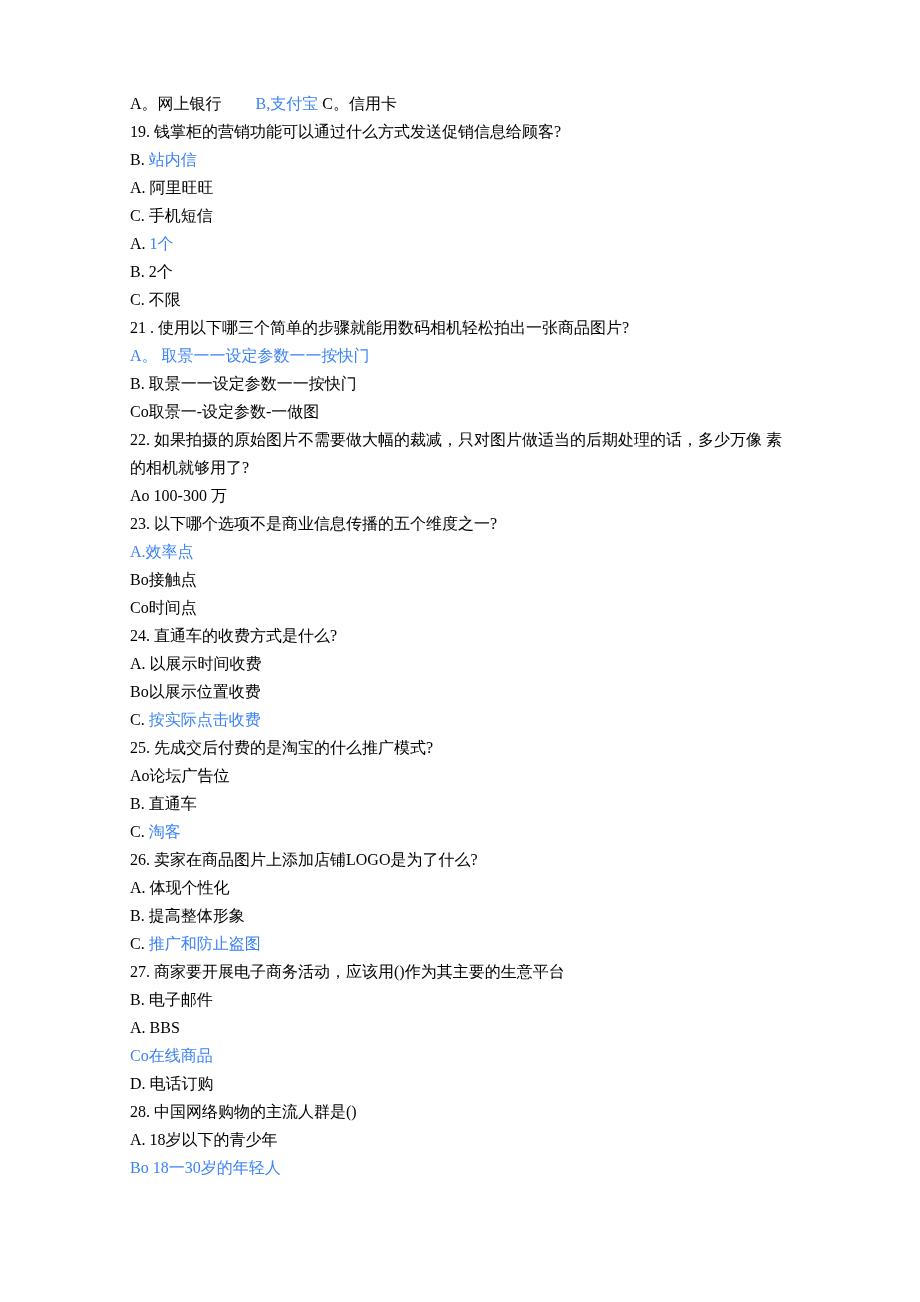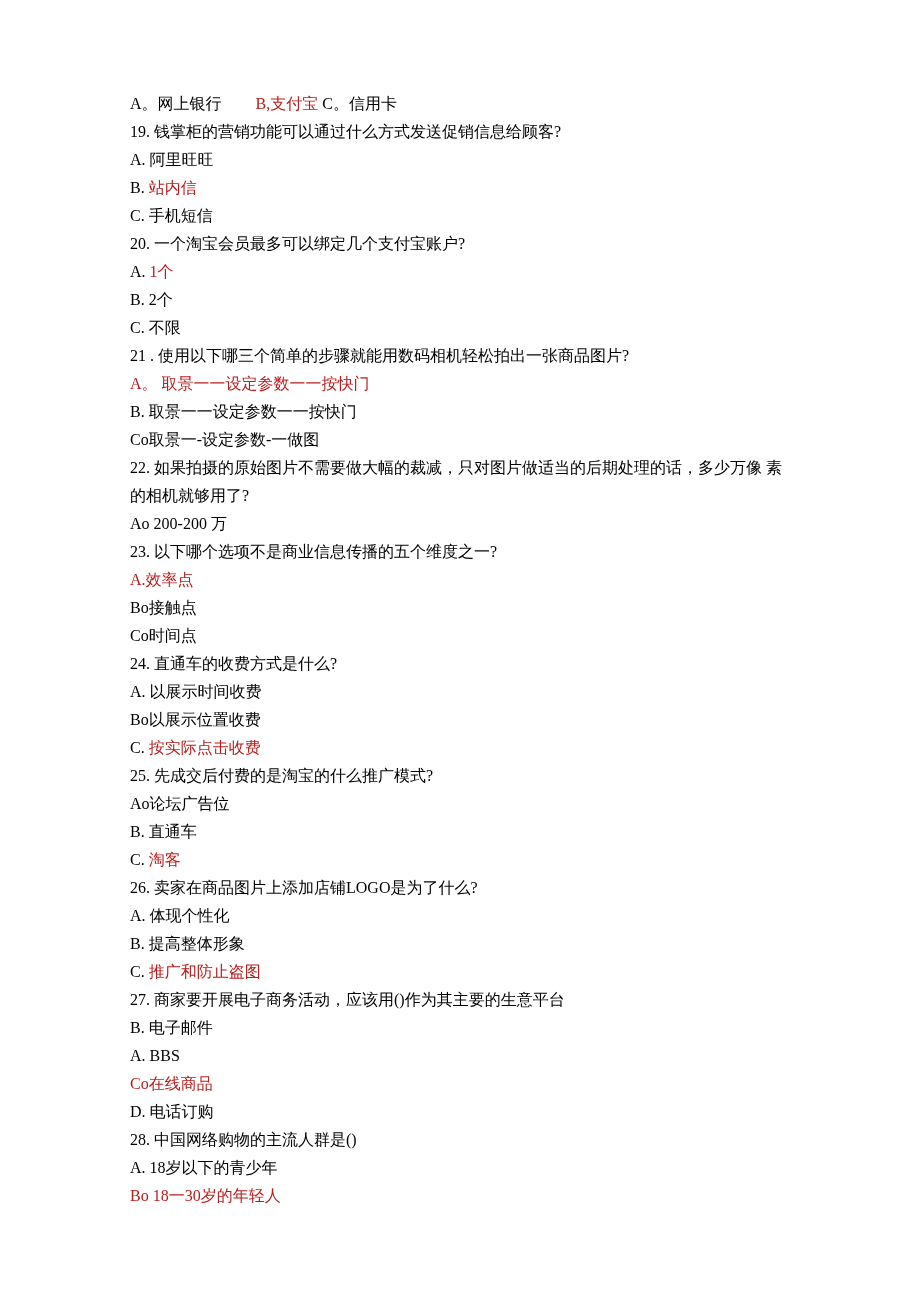--- a/index.html
+++ b/index.html
@@ -14,49 +14,48 @@
   .page {
     width: 920px;
     min-height: 1302px;
     padding: 90px 130px 60px 130px;
     box-sizing: border-box;
   }
   .line {
     white-space: nowrap;
   }
   .red {
-    color: #b91c1c;
+    color: #3b82f6;
   }
   .inline {
     display: inline;
   }
   .gap {
     display: inline-block;
     width: 34px;
   }
 </style>
 </head>
 <body>
 
 <div class="page" id="doc">
     <div class="line"><span class="inline">A。网上银行</span><span class="gap"></span><span class="inline red">B,支付宝</span><span class="inline"> C。信用卡</span></div>
     <div class="line"><span class="inline">19. 钱掌柜的营销功能可以通过什么方式发送促销信息给顾客?</span></div>
+    <div class="line"><span class="inline">B. </span><span class="inline red">站内信</span></div>
     <div class="line"><span class="inline">A. 阿里旺旺</span></div>
-    <div class="line"><span class="inline">B. </span><span class="inline red">站内信</span></div>
     <div class="line"><span class="inline">C. 手机短信</span></div>
-    <div class="line"><span class="inline">20.  一个淘宝会员最多可以绑定几个支付宝账户?</span></div>
     <div class="line"><span class="inline">A. </span><span class="inline red">1个</span></div>
     <div class="line"><span class="inline">B.  2个</span></div>
     <div class="line"><span class="inline">C. 不限</span></div>
     <div class="line"><span class="inline">21 . 使用以下哪三个简单的步骤就能用数码相机轻松拍出一张商品图片?</span></div>
     <div class="line"><span class="inline red">A。 取景一一设定参数一一按快门</span></div>
     <div class="line"><span class="inline">B. 取景一一设定参数一一按快门</span></div>
     <div class="line"><span class="inline">Co取景一-设定参数-一做图</span></div>
     <div class="" style="white-space: normal;"><span class="inline">22.  如果拍摄的原始图片不需要做大幅的裁减，只对图片做适当的后期处理的话，多少万像 素的相机就够用了?</span></div>
-    <div class="line"><span class="inline">Ao 200-200 万</span></div>
+    <div class="line"><span class="inline">Ao 100-300 万</span></div>
     <div class="line"><span class="inline">23.  以下哪个选项不是商业信息传播的五个维度之一?</span></div>
     <div class="line"><span class="inline red">A.效率点</span></div>
     <div class="line"><span class="inline">Bo接触点</span></div>
     <div class="line"><span class="inline">Co时间点</span></div>
     <div class="line"><span class="inline">24.  直通车的收费方式是什么?</span></div>
     <div class="line"><span class="inline">A. 以展示时间收费</span></div>
     <div class="line"><span class="inline">Bo以展示位置收费</span></div>
     <div class="line"><span class="inline">C. </span><span class="inline red">按实际点击收费</span></div>
     <div class="line"><span class="inline">25.  先成交后付费的是淘宝的什么推广模式?</span></div>
     <div class="line"><span class="inline">Ao论坛广告位</span></div>

